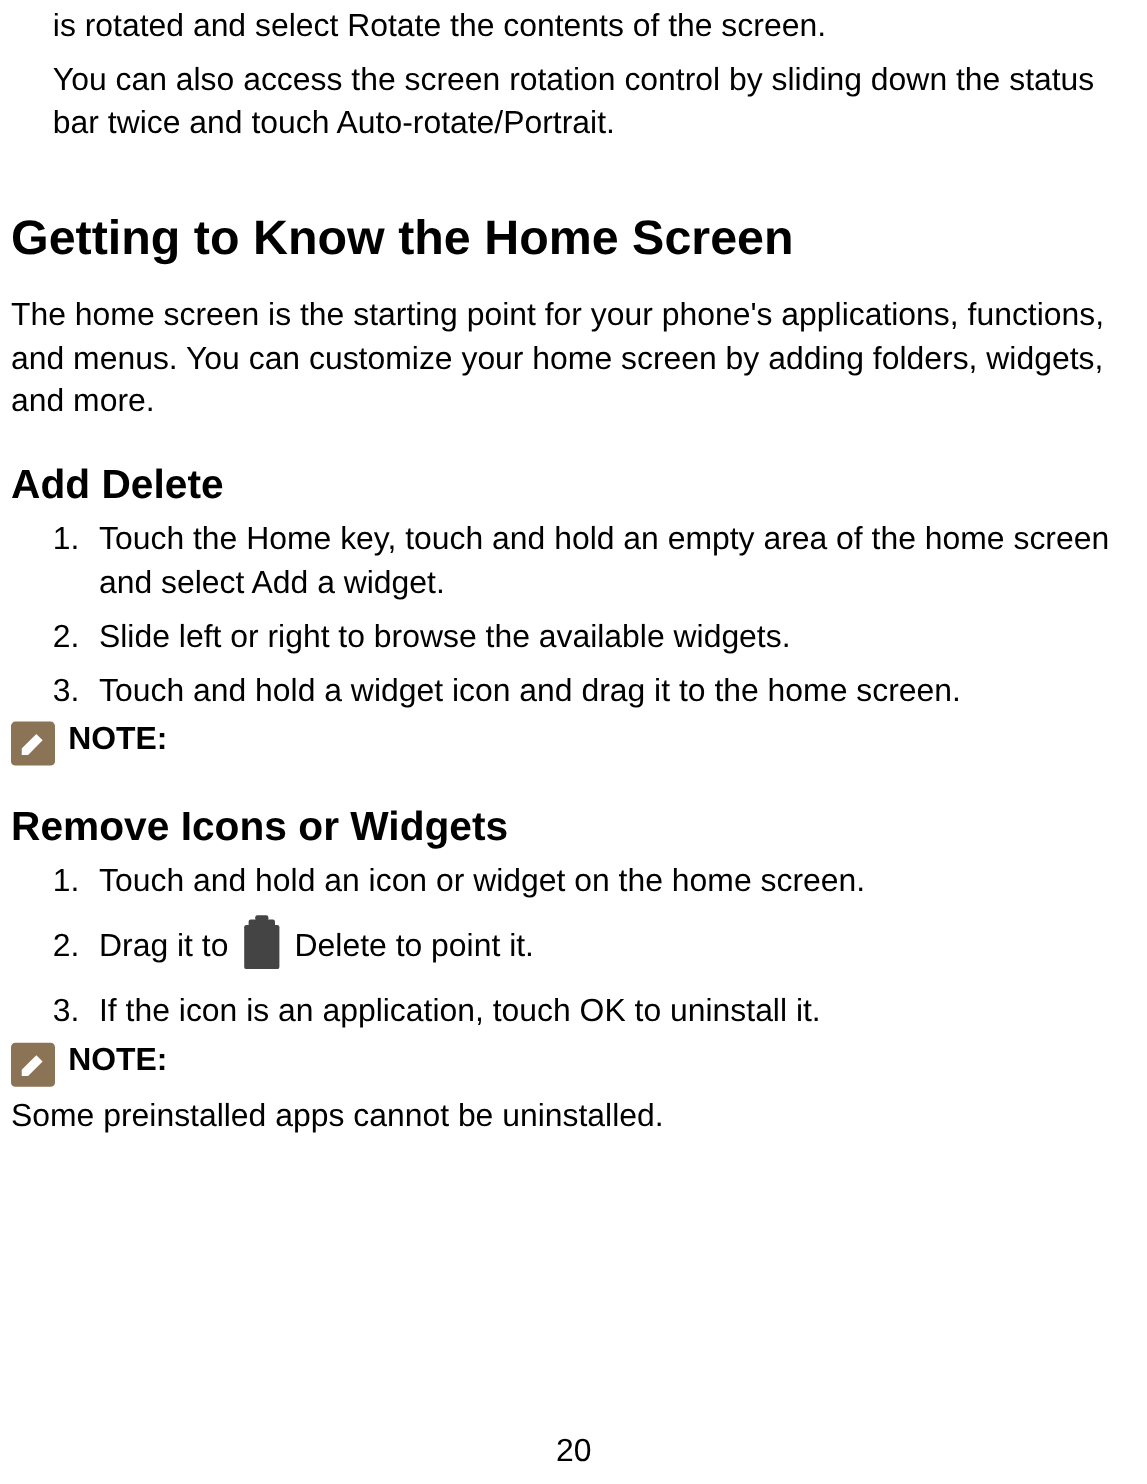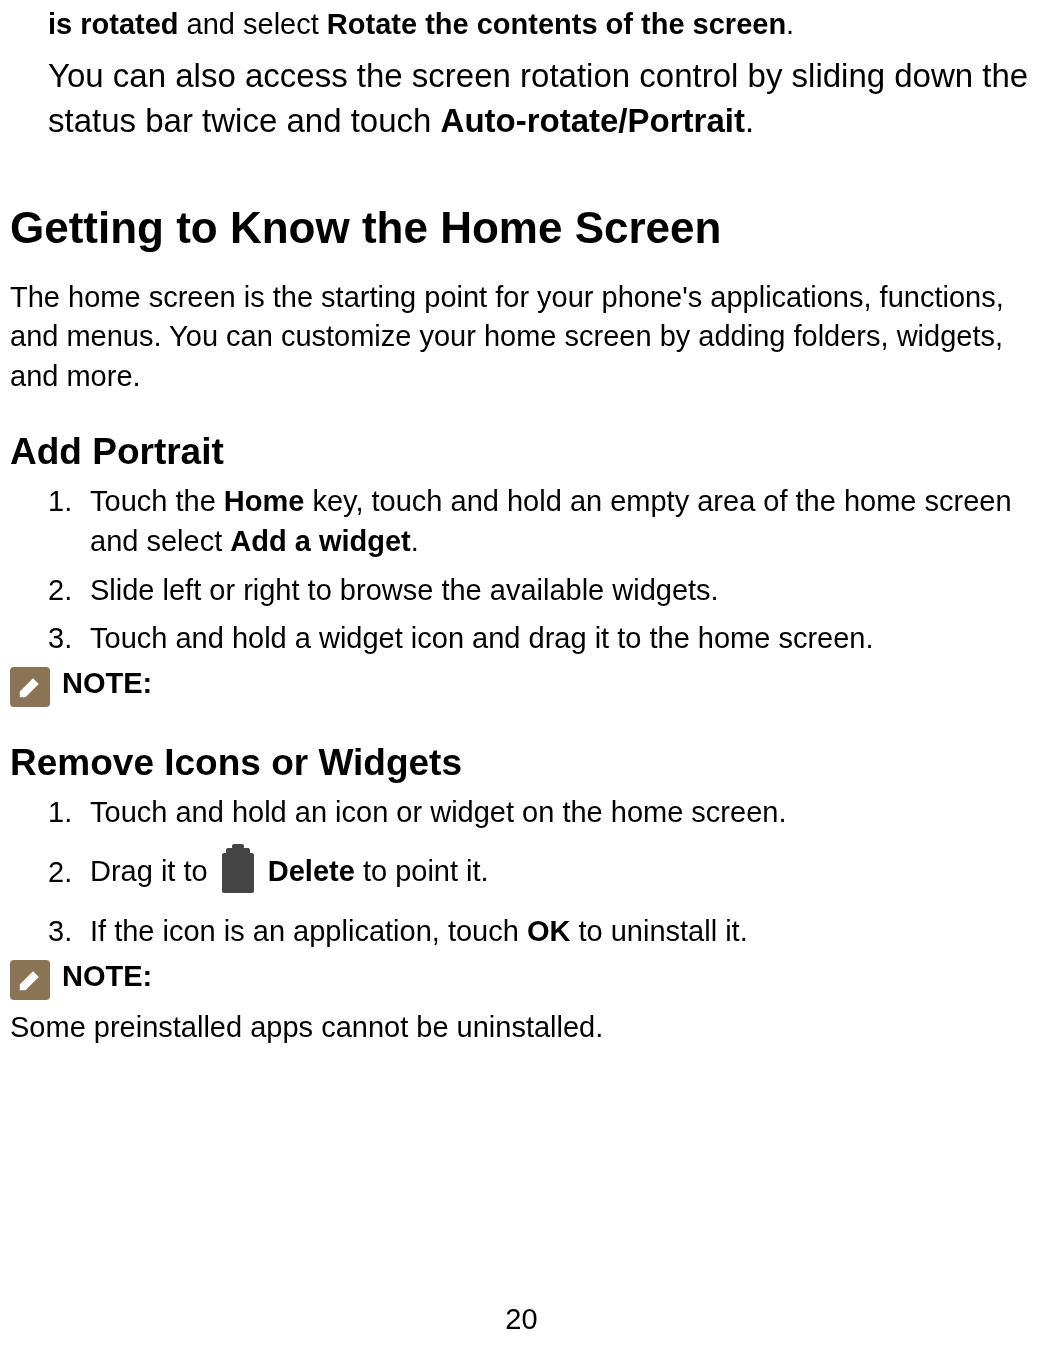--- a/index.html
+++ b/index.html
@@ -18,21 +18,21 @@
     }
     .content {
       padding: 0 0 0 38px;
     }
     .para-top {
       font-size: 29px;
       line-height: 1.35;
       margin-top: 5px;
     }
     .para {
-      font-size: 33px;
+      font-size: 29px;
       line-height: 1.35;
       margin-top: 10px;
     }
     .list-item {
       font-size: 29px;
       line-height: 1.4;
       margin-top: 8px;
       display: flex;
     }
     .list-num {
@@ -122,39 +122,39 @@
       border-radius: 2px;
     }
     .page-num {
       position: absolute;
       bottom: 13px;
       left: 0;
       right: 0;
       text-align: center;
       font-size: 29px;
     }
-    b { font-weight: bold; }
+    b { font-weight: normal; }
   </style>
 </head>
 <body>
 
 <div class="content">
 
   <p class="para-top">
     <b>is rotated</b><span> and select </span><b>Rotate the contents of the screen</b><span>.</span>
   </p>
   <p class="para">
     <span>You can also access the screen rotation control by sliding down the status bar twice and touch </span><b>Auto-rotate/Portrait</b><span>.</span>
   </p>
 
   <h1 class="h1">Getting to Know the Home Screen</h1>
 
   <p class="intro-para">The home screen is the starting point for your phone's applications, functions, and menus. You can customize your home screen by adding folders, widgets, and more.</p>
 
-  <h2 class="h2">Add Portrait</h2>
+  <h2 class="h2">Add Delete</h2>
 
   <div class="list-item">
     <span class="list-num">1.</span>
     <span class="list-text">
       <span>Touch the </span><b>Home</b><span> key, touch and hold an empty area of the home screen and select </span><b>Add a widget</b><span>.</span>
     </span>
   </div>
 
   <div class="list-item">
     <span class="list-num">2.</span>

